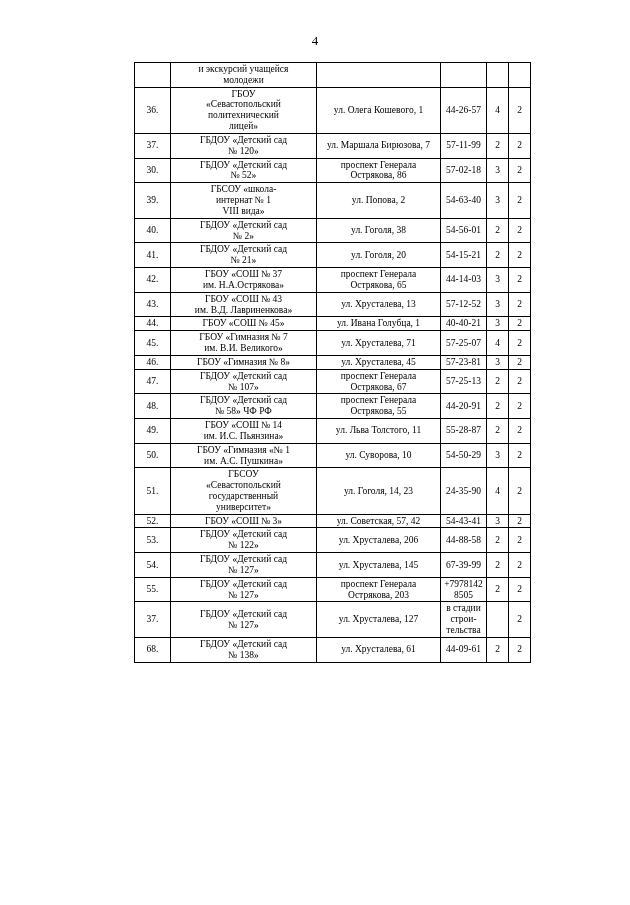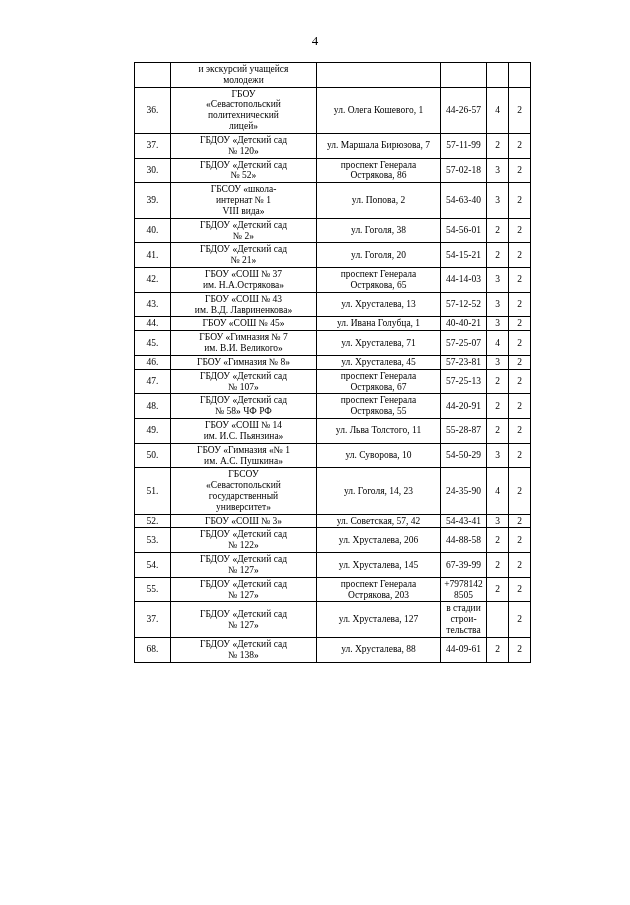--- a/index.html
+++ b/index.html
@@ -825,21 +825,21 @@
               </div>
             </td>
             <td class="name">
               <div class="cell-lines">
                 <span>ГБДОУ «Детский сад</span>
                 <span>№ 138»</span>
               </div>
             </td>
             <td class="addr">
               <div class="cell-lines">
-                <span>ул. Хрусталева, 88</span>
+                <span>ул. Хрусталева, 61</span>
               </div>
             </td>
             <td class="phone">
               <div class="cell-lines">
                 <span>44-09-61</span>
               </div>
             </td>
             <td class="sm">
               <div class="cell-lines">
                 <span>2</span>

